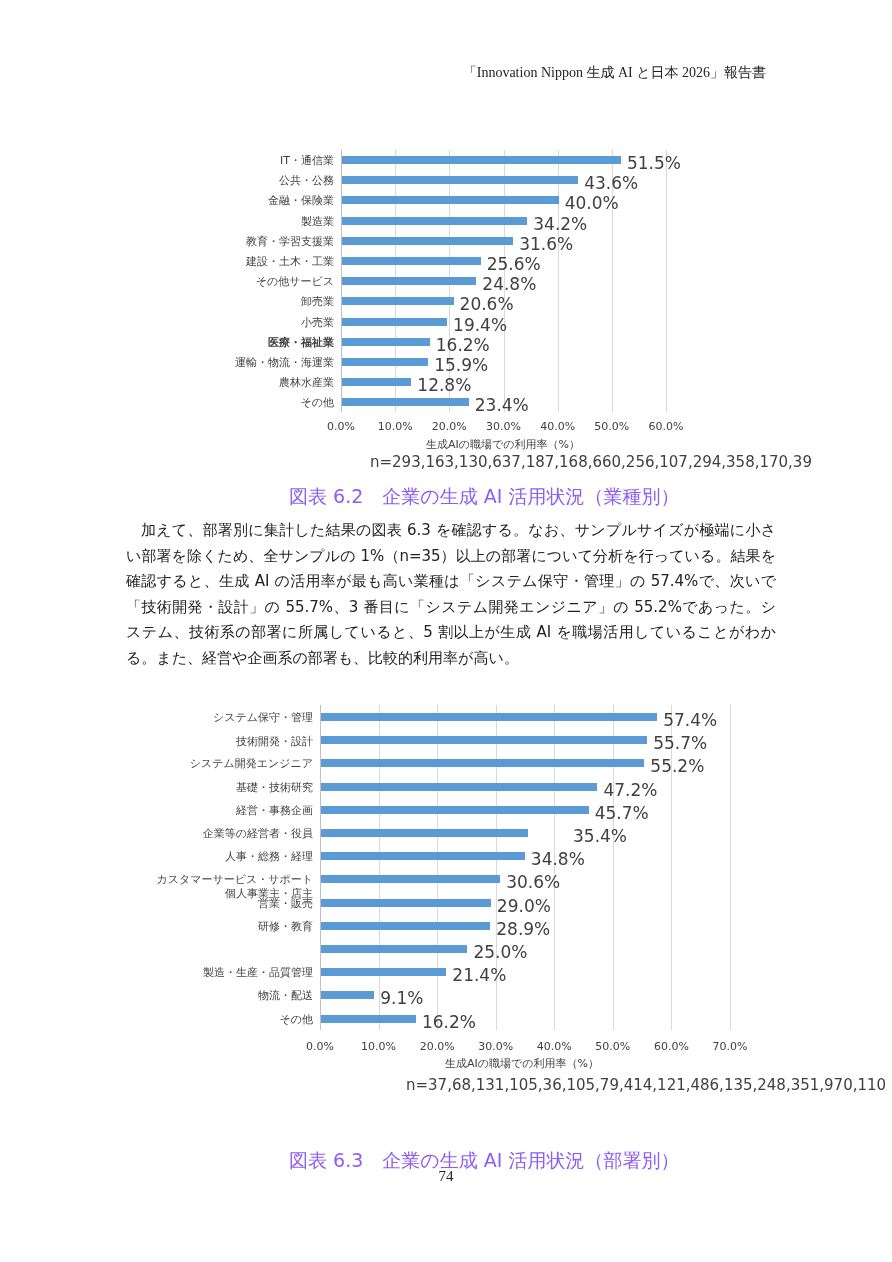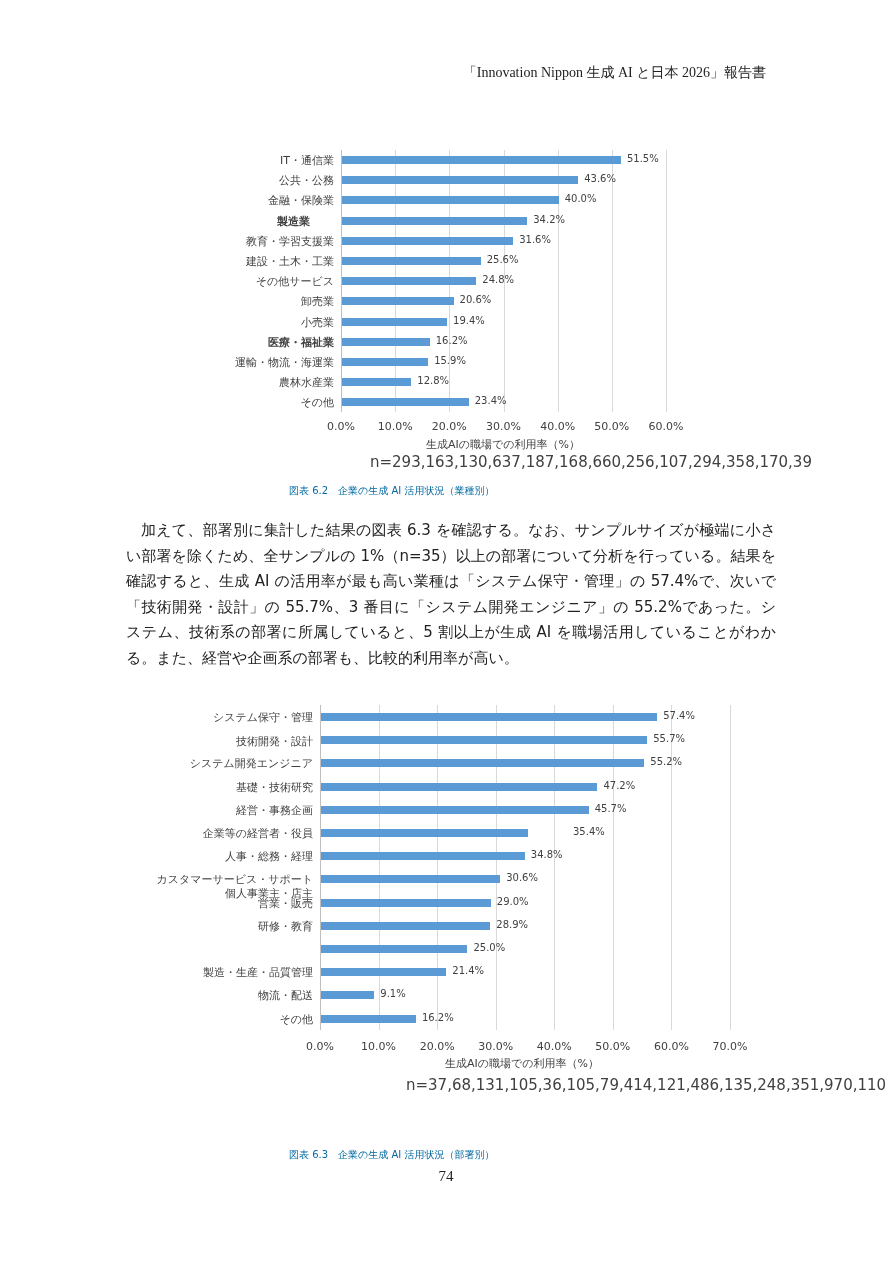--- a/index.html
+++ b/index.html
@@ -1,27 +1,27 @@
 <!DOCTYPE html>
 <html><head>
 <meta charset="utf-8">
 <style>
   html, body { margin: 0; padding: 0; background: #ffffff; }
   body { width: 892px; height: 1262px; position: relative; overflow: hidden; font-family: "DejaVu Sans", sans-serif; color: #222; }
   .header { position: absolute; top: 64px; right: 126px; font-family: "Liberation Serif", serif; font-size: 14px; color: #222; }
   .chart { position: absolute; }
   .cat-label { position: absolute; font-size: 11px; color: #404040; text-align: right; white-space: nowrap; }
   .bar { position: absolute; background: #5b9bd5; height: 8px; }
-  .val-label { position: absolute; font-size: 10px; color: #404040; white-space: nowrap; }
+  .val-label { position: absolute; font-size: 17px; color: #404040; white-space: nowrap; }
   .gridline { position: absolute; width: 1px; background: #d9d9d9; }
   .axisline { position: absolute; width: 1px; background: #bfbfbf; }
   .tick { position: absolute; font-size: 11px; color: #404040; transform: translateX(-50%); white-space: nowrap; }
   .xlabel { position: absolute; font-size: 11px; color: #404040; white-space: nowrap; transform: translateX(-50%); }
   .nlabel { position: absolute; font-size: 15px; color: #404040; white-space: nowrap; }
-  .caption { position: absolute; font-size: 10px; color: #0369a1; white-space: nowrap; }
+  .caption { position: absolute; font-size: 19px; color: #8b5cf6; white-space: nowrap; }
   .para { position: absolute; left: 126px; width: 650px; font-size: 15px; line-height: 25.5px; color: #222; text-align: justify; }
   .para p { margin: 0; text-indent: 1em; }
   .pagenum { position: absolute; top: 1168px; left: 0; width: 892px; text-align: center; font-family: "Liberation Serif", serif; font-size: 15px; }
 </style>
 </head>
 <body>
 
 <div class="header">「Innovation Nippon  生成 AI と日本 2026」報告書</div>
 
 <div id="chart1" class="chart"></div>
@@ -52,21 +52,21 @@
 <div class="tick" style="left: 666px; top: 420px;">60.0%</div>
 <div class="cat-label" style="right: 558px; top: 153px;">IT・通信業</div>
 <div class="bar" style="left: 342px; top: 156px; width: 278.958px; background: rgb(91, 155, 213);"></div>
 <div class="val-label" style="left: 626.958px; top: 153px;">51.5%</div>
 <div class="cat-label" style="right: 558px; top: 173.2px;">公共・公務</div>
 <div class="bar" style="left: 342px; top: 176.2px; width: 236.167px; background: rgb(91, 155, 213);"></div>
 <div class="val-label" style="left: 584.167px; top: 173.2px;">43.6%</div>
 <div class="cat-label" style="right: 558px; top: 193.4px;">金融・保険業</div>
 <div class="bar" style="left: 342px; top: 196.4px; width: 216.667px; background: rgb(91, 155, 213);"></div>
 <div class="val-label" style="left: 564.667px; top: 193.4px;">40.0%</div>
-<div class="cat-label" style="right: 582px; top: 213.6px; font-weight: bold;">製造業</div>
+<div class="cat-label" style="right: 558px; top: 213.6px;">製造業</div>
 <div class="bar" style="left: 342px; top: 216.6px; width: 185.25px; background: rgb(91, 155, 213);"></div>
 <div class="val-label" style="left: 533.25px; top: 213.6px;">34.2%</div>
 <div class="cat-label" style="right: 558px; top: 233.8px;">教育・学習支援業</div>
 <div class="bar" style="left: 342px; top: 236.8px; width: 171.167px; background: rgb(91, 155, 213);"></div>
 <div class="val-label" style="left: 519.167px; top: 233.8px;">31.6%</div>
 <div class="cat-label" style="right: 558px; top: 254px;">建設・土木・工業</div>
 <div class="bar" style="left: 342px; top: 257px; width: 138.667px; background: rgb(91, 155, 213);"></div>
 <div class="val-label" style="left: 486.667px; top: 254px;">25.6%</div>
 <div class="cat-label" style="right: 558px; top: 274.2px;">その他サービス</div>
 <div class="bar" style="left: 342px; top: 277.2px; width: 134.333px; background: rgb(91, 155, 213);"></div>

